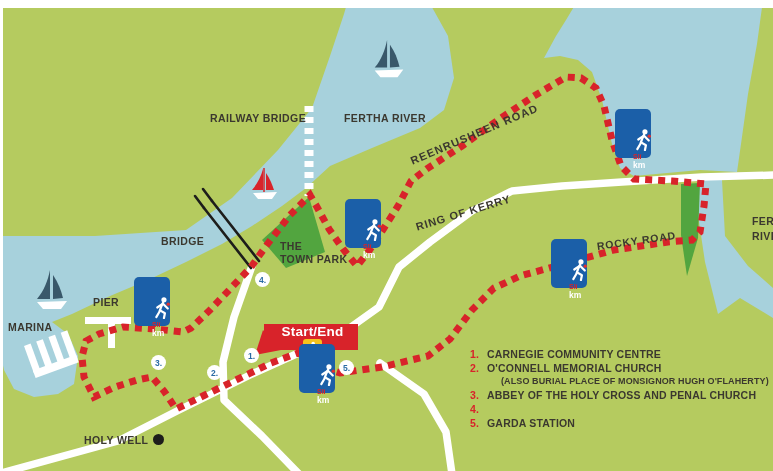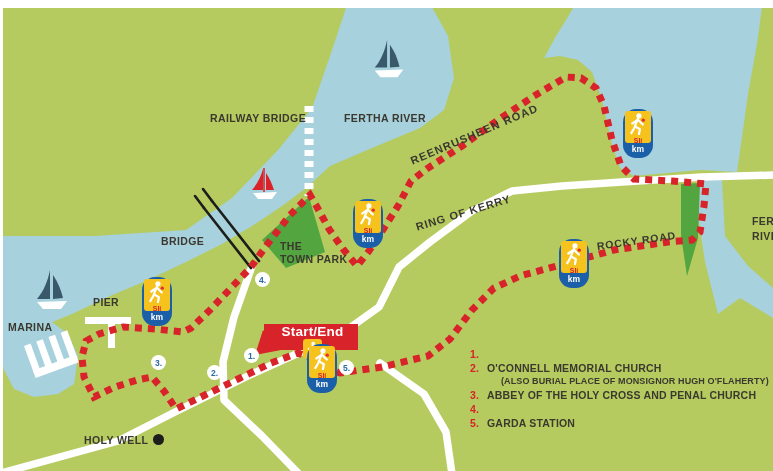--- a/index.html
+++ b/index.html
@@ -5,22 +5,22 @@
   html,body{margin:0;padding:0;background:#fff;}
   .stage{position:relative;width:773px;height:471px;background:#fff;overflow:hidden;
          font-family:"Liberation Sans",sans-serif;}
   .map-svg{position:absolute;left:0;top:0;}
   .lbl{position:absolute;font-weight:bold;color:#3b382f;font-size:10.5px;letter-spacing:0.4px;
        white-space:nowrap;z-index:3;}
   .lbl.rot{transform-origin:0 50%;}
   .two-line{line-height:13px;}
   .wp{position:absolute;width:15px;height:15px;border-radius:50%;background:#fff;color:#2a6ba4;
       font-size:8.5px;font-weight:bold;display:flex;align-items:center;justify-content:center;z-index:4;}
-  .sli{position:absolute;width:30px;height:49px;background:#1b5fa8;border-radius:13px;padding:2px;
-       box-sizing:border-box;z-index:7;margin-left:8px;}
+  .sli{position:absolute;width:30px;height:49px;background:#1b5fa8;border-radius:5px;padding:18px;
+       box-sizing:border-box;z-index:7;}
   .sli-inner{position:relative;height:32px;background:#f6c21d;border-radius:3px;text-align:center;}
   .sli-inner svg{margin-top:1px;}
   .sli-word{position:absolute;left:0;right:0;bottom:-1px;color:#d8232a;font-size:7px;font-weight:bold;line-height:7px;}
   .sli-km{color:#fff;text-align:center;font-size:8.5px;font-weight:bold;margin-top:2px;line-height:9px;}
   .banner{position:absolute;left:264px;top:324px;width:94px;height:26px;background:#d8232a;display:flex;
           align-items:center;justify-content:space-between;padding:0 3px 0 6px;box-sizing:border-box;z-index:6;flex-direction:column;}
   .banner-text{color:#fff;font-size:13.5px;font-weight:bold;letter-spacing:0.2px;}
   .banner-logo{width:19px;height:19px;background:#f6c21d;border-radius:3px;display:flex;
                align-items:center;justify-content:center;flex:none;}
   .legend{position:absolute;left:470px;top:347px;z-index:3;}
@@ -229,20 +229,21 @@
         <circle cx="16.5" cy="8.5" r="1.8" fill="#e03030"></circle>
       </svg>
       <span class="sli-word">Slí</span>
     </div>
     <div class="sli-km">km</div>
   </div>
 
   <div class="legend">
     <div class="leg-row">
       <span class="leg-num">1.</span>
+      <span>CARNEGIE COMMUNITY CENTRE</span>
     </div>
     <div class="leg-row">
       <span class="leg-num">2.</span>
       <span>O'CONNELL MEMORIAL CHURCH</span>
     </div>
     <div class="leg-sub">(ALSO BURIAL PLACE OF MONSIGNOR  HUGH O'FLAHERTY)</div>
     <div class="leg-row">
       <span class="leg-num">3.</span>
       <span>ABBEY OF THE HOLY CROSS AND PENAL CHURCH</span>
     </div>

